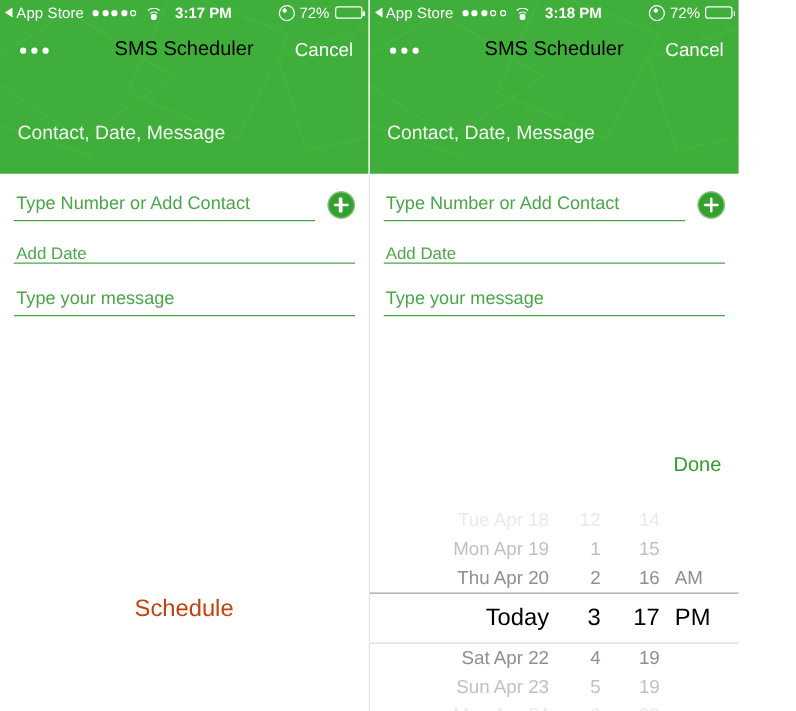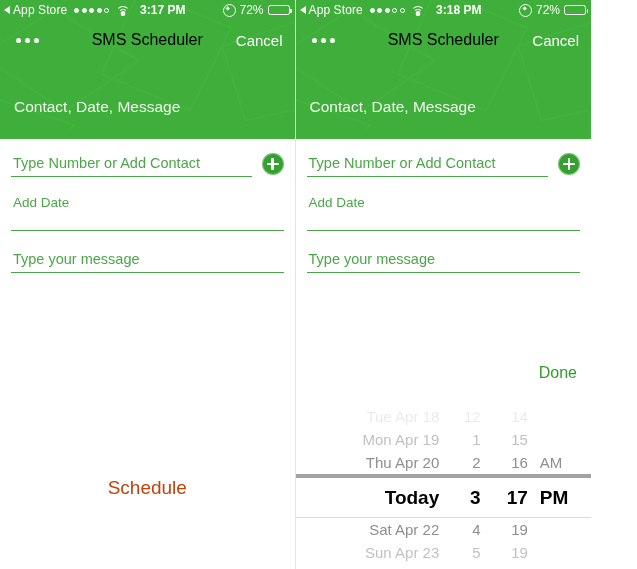--- a/index.html
+++ b/index.html
@@ -73,21 +73,21 @@
   .field.row1 .input{margin-right:10px;}
   .plus{
     width:22px;height:22px;border-radius:50%;background:#34a02f;
     position:relative;flex:0 0 auto;margin-bottom:2px;
     box-shadow:0 0 0 1px rgba(255,255,255,.4) inset;
   }
   .plus::before,.plus::after{content:"";position:absolute;background:#fff;border-radius:1px;}
   .plus::before{left:5px;top:10px;width:12px;height:2.4px;}
   .plus::after{top:5px;left:9.8px;height:12px;width:2.4px;}
   .field.date{margin-top:18px;}
-  .field.date .input{font-size:13.5px;padding-bottom:20px;border-bottom-width:1.4px;}
+  .field.date .input{font-size:13.5px;padding-bottom:0;border-bottom-width:1.4px;}
   .field.msg{margin-top:20px;}
 
   
   .schedule{
     position:absolute;left:0;right:0;top:477px;text-align:center;
     color:#c2410c;font-size:19px;
   }
 
   
   .donebar{
@@ -107,21 +107,21 @@
     font-size:15px;color:#8e8e93;
   }
   .prow .c-date{width:146px;text-align:right;}
   .prow .c-hour{width:42px;text-align:right;}
   .prow .c-min{width:48px;text-align:right;}
   .prow .c-ap{width:52px;text-align:left;padding-left:12px;}
   .prow.r-f2{opacity:.18;}
   .prow.r-f1{opacity:.55;}
   .prow.sel{
     height:39px;color:#000;font-size:19px;
-    border-top:4px solid #a3a3a3;border-bottom:1px solid #dcdcdc;font-weight:bold;
+    border-top:1px solid #a3a3a3;border-bottom:1px solid #dcdcdc;
   }
   .prow.sel .c-date{width:146px;}
   .prow.sel .c-hour{width:42px;}
   .prow.sel .c-min{width:48px;}
   .prow.sel .c-ap{width:52px;}
 </style>
 </head>
 <body>
 
 <div class="screens">

